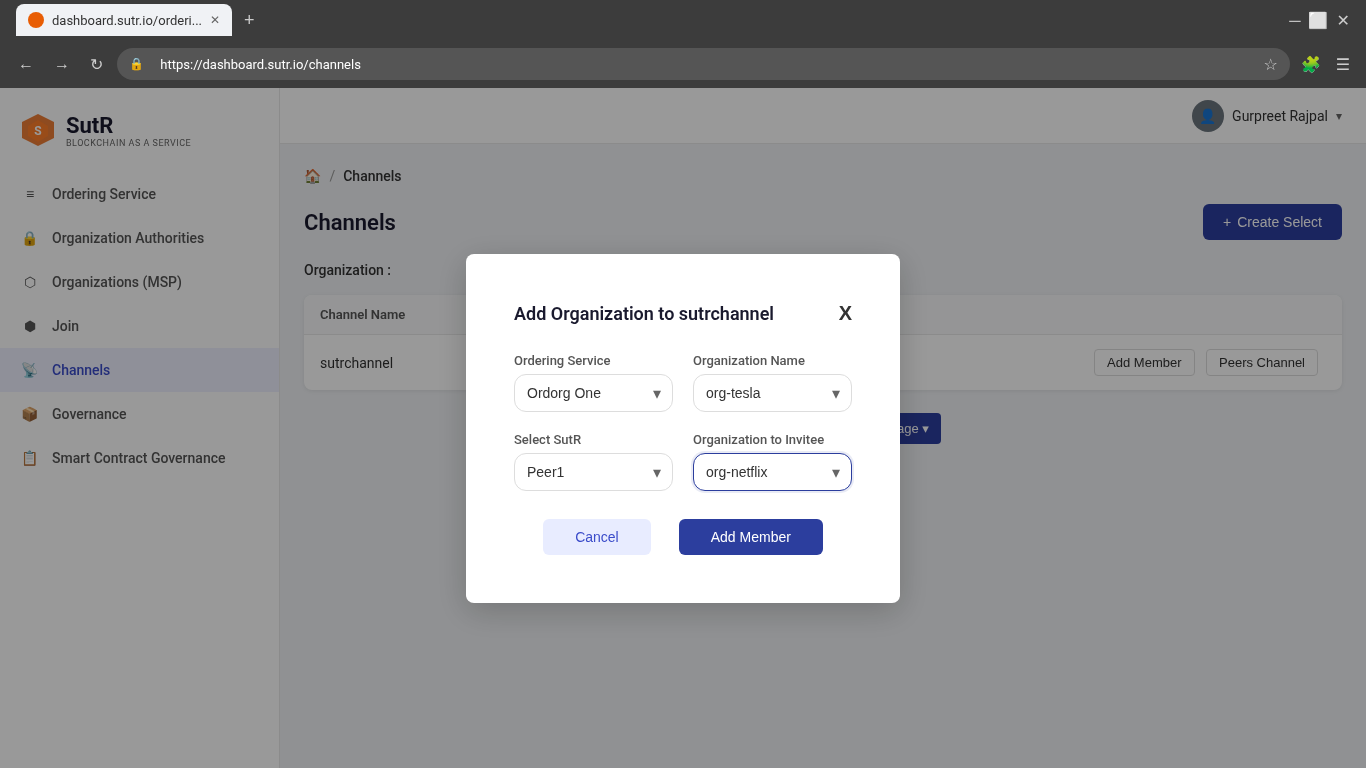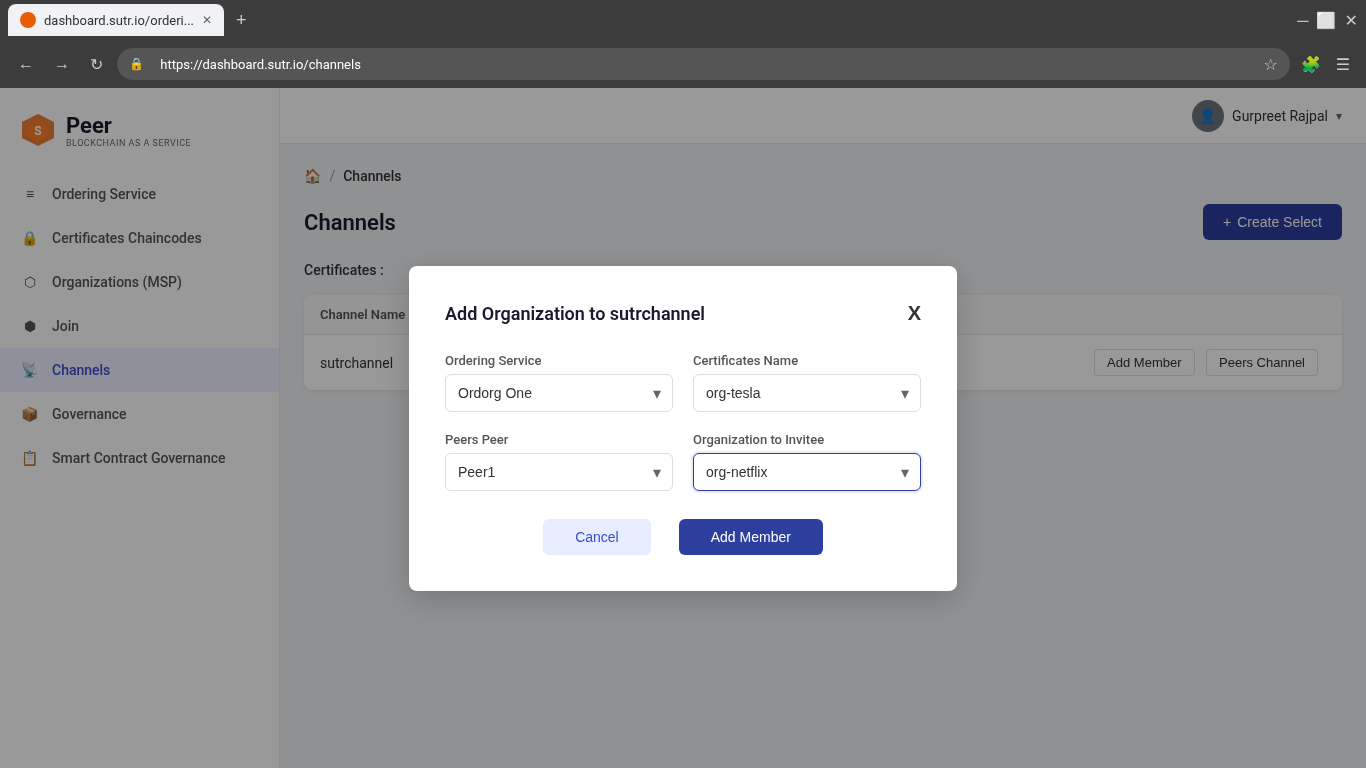--- a/index.html
+++ b/index.html
@@ -1,20 +1,20 @@
 <!DOCTYPE html>
 <html><head>
   <meta charset="utf-8">
   <style>
     * { box-sizing: border-box; margin: 0; padding: 0; }
     body { font-family: -apple-system, BlinkMacSystemFont, 'Segoe UI', Roboto, sans-serif; background: #f0f2f5; width: 1366px; height: 768px; overflow: hidden; }
 
     
     .browser-chrome { background: #2b2b2b; height: 88px; }
-    .browser-tab-bar { background: #3c3c3c; height: 40px; display: flex; align-items: center; padding: 0 8px; gap: 4px; justify-content: space-between; }
+    .browser-tab-bar { background: #3c3c3c; height: 40px; display: flex; align-items: center; padding: 0 16px; gap: 4px; justify-content: space-between; }
     .browser-tab { background: #f0f2f5; border-radius: 8px 8px 0 0; height: 32px; display: flex; align-items: center; padding: 0 12px; gap: 8px; min-width: 200px; font-size: 13px; color: #333; }
     .browser-tab .favicon { width: 16px; height: 16px; background: #e85d04; border-radius: 50%; display: flex; align-items: center; justify-content: center; }
     .tab-close { margin-left: auto; color: #666; cursor: pointer; font-size: 12px; }
     .new-tab-btn { color: #ccc; background: none; border: none; font-size: 18px; cursor: pointer; padding: 4px 8px; }
     .browser-toolbar { background: #3c3c3c; height: 48px; display: flex; align-items: center; padding: 0 12px; gap: 8px; }
     .nav-btn { background: none; border: none; color: #ccc; cursor: pointer; font-size: 16px; padding: 4px 6px; border-radius: 4px; }
     .address-bar { flex: 1; background: #555; border-radius: 20px; height: 32px; display: flex; align-items: center; padding: 0 12px; gap: 8px; }
     .address-bar .lock-icon { color: #aaa; font-size: 12px; }
     .address-bar .url { color: #eee; font-size: 13px; margin-left: 8px; }
     .address-bar .url span { color: #fff; }
@@ -61,28 +61,28 @@
 
     
     .pagination { display: flex; align-items: center; justify-content: center; gap: 8px; padding: 20px; }
     .page-btn { width: 36px; height: 36px; border: none; border-radius: 4px; cursor: pointer; font-size: 14px; display: flex; align-items: center; justify-content: center; }
     .page-btn.nav { background: #2c3e9e; color: white; }
     .page-btn.num { background: #2c3e9e; color: white; font-weight: 600; }
     .per-page { background: #2c3e9e; color: white; border: none; border-radius: 4px; padding: 8px 12px; font-size: 13px; cursor: pointer; display: flex; align-items: center; gap: 6px; }
 
     
     .modal-overlay { position: fixed; top: 88px; left: 0; right: 0; bottom: 0; background: rgba(0,0,0,0.4); display: flex; align-items: center; justify-content: center; z-index: 1000; }
-    .modal { background: #fff; border-radius: 8px; width: 548px; padding: 36px; box-shadow: 0 8px 32px rgba(0,0,0,0.2); }
+    .modal { background: #fff; border-radius: 8px; width: 434px; padding: 48px; box-shadow: 0 8px 32px rgba(0,0,0,0.2); }
     .modal-header { display: flex; align-items: center; justify-content: space-between; margin-bottom: 28px; }
     .modal-title { font-size: 18px; font-weight: 600; color: #1a1a2e; }
     .modal-close { background: none; border: none; font-size: 20px; cursor: pointer; color: #333; font-weight: 600; }
     .form-row { display: flex; gap: 20px; margin-bottom: 20px; }
     .form-group { flex: 1; }
     .form-label { font-size: 13px; color: #555; margin-bottom: 6px; display: block; font-weight: 500; }
-    .form-select { width: 100%; padding: 10px 12px; border: 1px solid #ddd; border-radius: 6px; font-size: 14px; color: #333; background: #fff; appearance: none; cursor: pointer; }
+    .form-select { width: 100%; padding: 10px 12px; border: 1px solid #ddd; border-radius: 12px; font-size: 14px; color: #333; background: #fff; appearance: none; cursor: pointer; }
     .form-select.focused { border-color: #2c3e9e; outline: none; box-shadow: 0 0 0 2px rgba(44,62,158,0.1); }
     .select-wrapper { position: relative; }
     .select-arrow { position: absolute; right: 12px; top: 50%; transform: translateY(-50%); pointer-events: none; color: #666; }
     .modal-footer { display: flex; justify-content: center; gap: 28px; margin-top: 28px; }
     .cancel-btn { background: #e8ecff; color: #3b4cca; border: none; border-radius: 6px; padding: 10px 32px; font-size: 14px; font-weight: 500; cursor: pointer; }
     .add-btn { background: #2c3e9e; color: white; border: none; border-radius: 6px; padding: 10px 32px; font-size: 14px; font-weight: 500; cursor: pointer; }
   </style>
 </head>
 <body>
 
@@ -125,32 +125,32 @@
 <div class="app">
 
   <div class="sidebar">
     <div class="logo">
       <svg class="logo-icon" viewBox="0 0 36 36">
         <polygon points="18,2 34,10 34,26 18,34 2,26 2,10" fill="#e85d04" opacity="0.8"></polygon>
         <polygon points="18,8 28,14 28,24 18,30 8,24 8,14" fill="#ff7f2a"></polygon>
         <text x="18" y="23" text-anchor="middle" font-size="12" font-weight="bold" fill="white">S</text>
       </svg>
       <div class="logo-text">
-        <span class="logo-name">Peer</span>
+        <span class="logo-name">SutR</span>
         <span class="logo-sub">BLOCKCHAIN AS A SERVICE</span>
       </div>
     </div>
 
     <div class="nav-item">
       <span class="nav-icon">≡</span>
       <span>Ordering Service</span>
     </div>
     <div class="nav-item">
       <span class="nav-icon">🔒</span>
-      <span>Certificates Chaincodes</span>
+      <span>Organization Authorities</span>
     </div>
     <div class="nav-item">
       <span class="nav-icon">⬡</span>
       <span>Organizations (MSP)</span>
     </div>
     <div class="nav-item">
       <span class="nav-icon">⬢</span>
       <span>Join</span>
     </div>
     <div class="nav-item active">
@@ -187,21 +187,21 @@
         <div>
           <h1 class="page-title">Channels</h1>
         </div>
         <button class="create-btn">
           <span>+</span>
           <span>Create Select</span>
         </button>
       </div>
 
       <div style="margin-bottom:16px;">
-        <span style="font-size:14px;color:#333;font-weight:500;">Certificates :</span>
+        <span style="font-size:14px;color:#333;font-weight:500;">Organization :</span>
       </div>
 
       <div class="table-container">
         <table class="table">
           <thead>
             <tr>
               <th>Channel Name</th>
               <th style="padding-right:40px;">Actions</th>
             </tr>
           </thead>
@@ -239,35 +239,35 @@
         <label class="form-label">Ordering Service</label>
         <div class="select-wrapper">
           <select class="form-select">
             <option>Ordorg One</option>
             <option>Ordorg Two</option>
           </select>
           <span class="select-arrow">▾</span>
         </div>
       </div>
       <div class="form-group">
-        <label class="form-label">Certificates Name</label>
+        <label class="form-label">Organization Name</label>
         <div class="select-wrapper">
           <select class="form-select">
             <option>org-tesla</option>
             <option>org-netflix</option>
             <option>org-amazon</option>
           </select>
           <span class="select-arrow">▾</span>
         </div>
       </div>
     </div>
 
     <div class="form-row">
       <div class="form-group">
-        <label class="form-label">Peers Peer</label>
+        <label class="form-label">Select SutR</label>
         <div class="select-wrapper">
           <select class="form-select">
             <option>Peer1</option>
             <option>Peer2</option>
             <option>Peer3</option>
           </select>
           <span class="select-arrow">▾</span>
         </div>
       </div>
       <div class="form-group">

